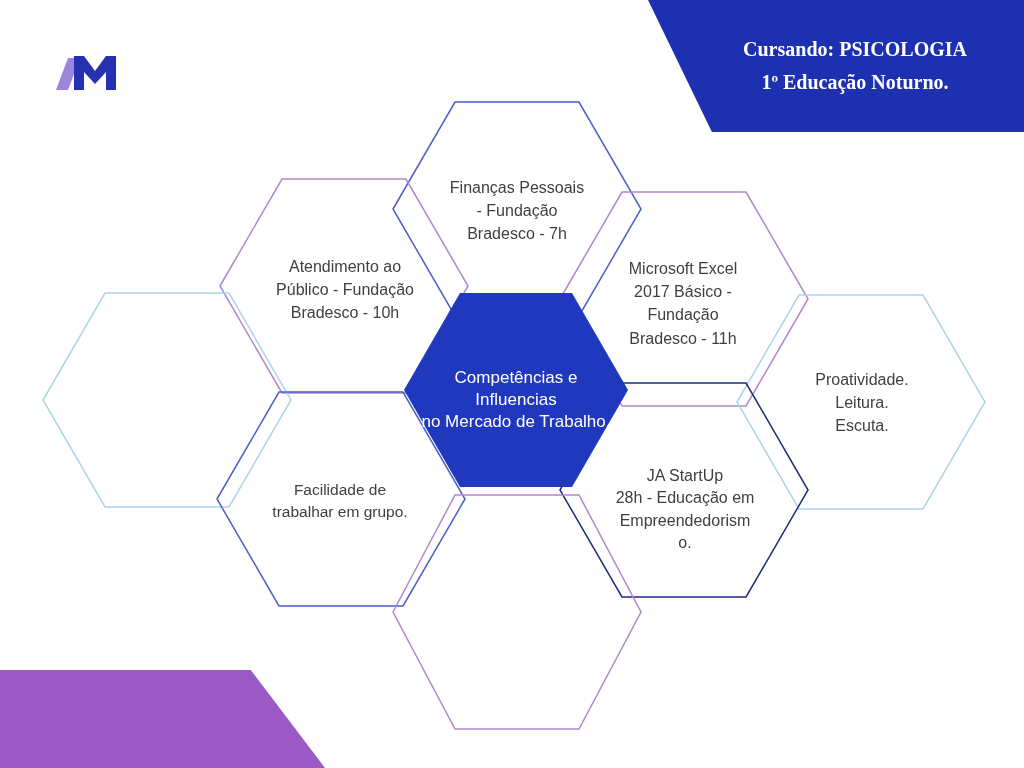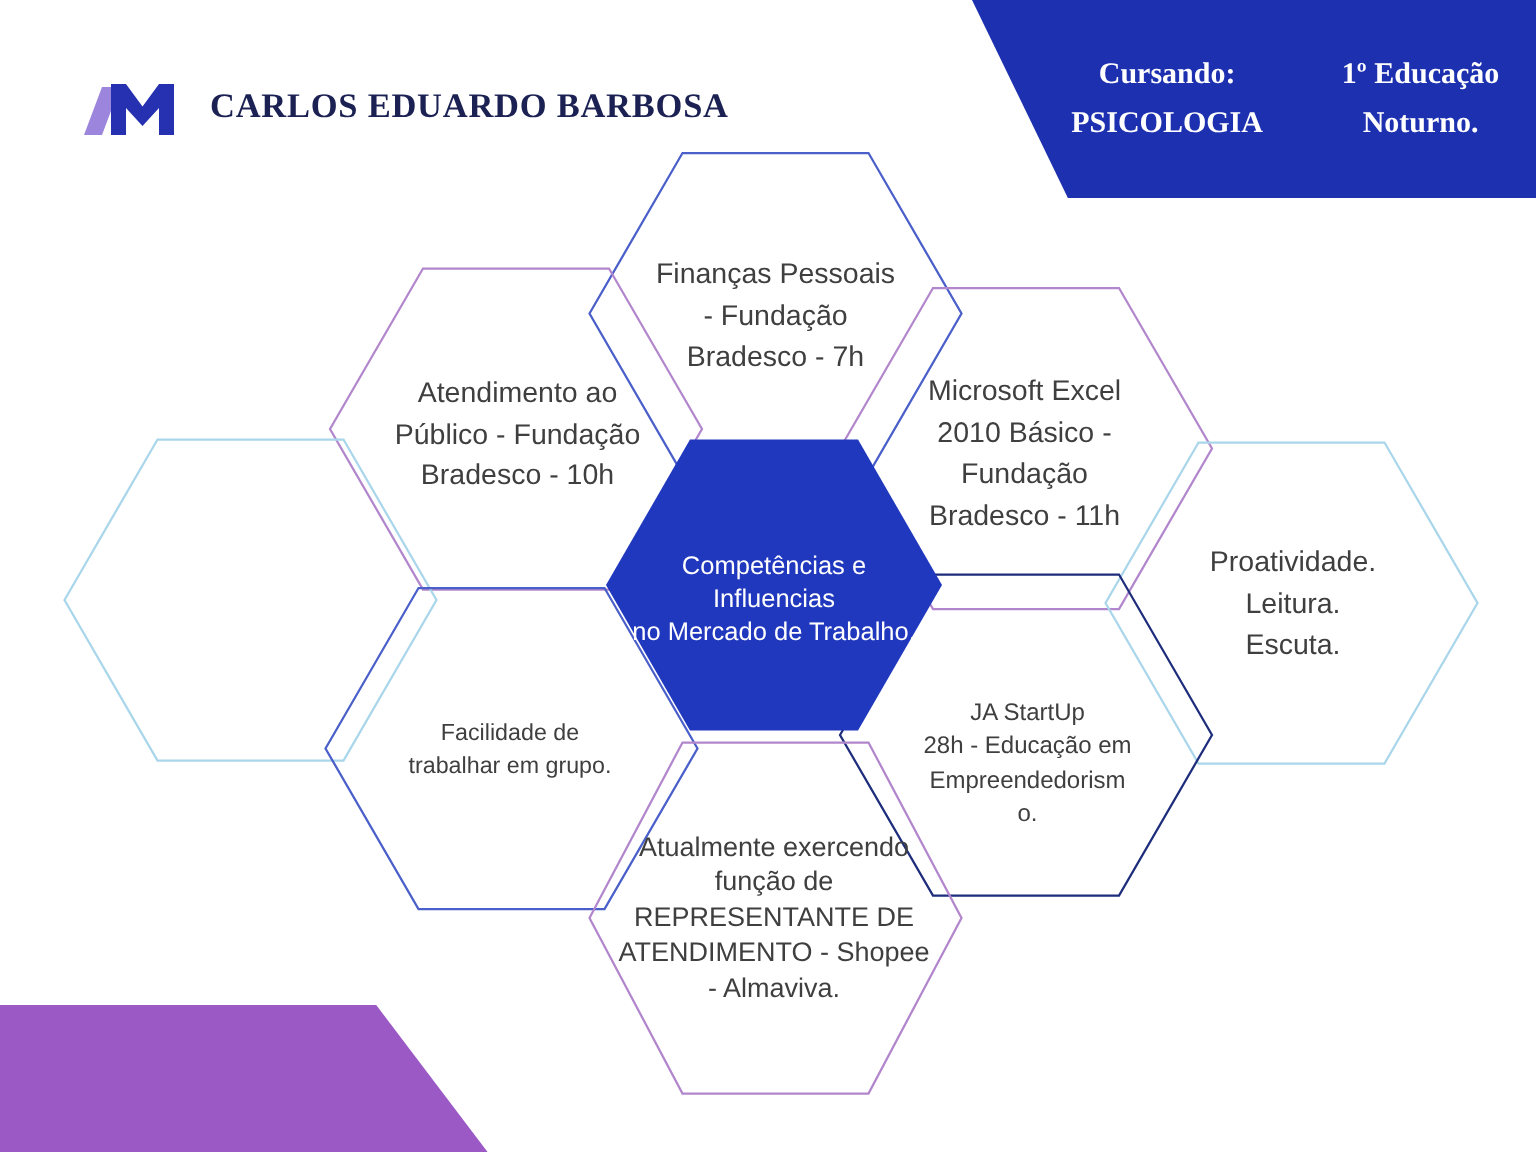--- a/index.html
+++ b/index.html
@@ -15,21 +15,21 @@
     position: absolute;
     left: 0; top: 0;
     width: 1024px; height: 768px;
   }
   .hex-label {
     position: absolute;
     transform: translate(-50%, -50%);
     text-align: center;
     white-space: pre-line;
     color: #3f3f3f;
-    font-size: 19px;
+    font-size: 16px;
     line-height: 1.45;
     z-index: 3;
   }
   .profile-name {
     position: absolute;
     left: 140px;
     top: 58px;
     font-family: "Liberation Serif", serif;
     font-weight: bold;
     font-size: 23px;
@@ -44,20 +44,21 @@
   }
   .banner {
     position: absolute;
     top: 0;
     right: 0;
     width: 376px;
     height: 132px;
     clip-path: polygon(0 0, 100% 0, 100% 100%, 17% 100%);
     z-index: 5;
     display: flex;
+    flex-direction: column;
     justify-content: center;
     align-items: center;
     padding-left: 38px;
     box-sizing: border-box;
   }
   .banner div {
     font-family: "Liberation Serif", serif;
     font-weight: bold;
     font-size: 20px;
     line-height: 1.65;
@@ -93,53 +94,47 @@
 
   <div class="hex-label" style="left:517px; top:211px; width:210px;">Finanças Pessoais
 - Fundação
 Bradesco - 7h</div>
 
   <div class="hex-label" style="left:345px; top:290px; width:220px;">Atendimento ao
 Público - Fundação
 Bradesco - 10h</div>
 
   <div class="hex-label" style="left:683px; top:303px; width:190px;">Microsoft Excel
-2010 Básico -
+2017 Básico -
 Fundação
 Bradesco - 11h</div>
 
 
   <div class="hex-label" style="left:340px; top:501px; width:210px; font-size:15.5px;">Facilidade de
 trabalhar em grupo.</div>
 
   <div class="hex-label" style="left:862px; top:403px; width:180px;">Proatividade.
 Leitura.
 Escuta.</div>
 
   <div class="hex-label" style="left:685px; top:486px; width:200px; font-size:16px; line-height:1.4;margin-top:24px;">JA StartUp
 28h - Educação em
 Empreendedorism
 o.</div>
 
-  <div class="hex-label" style="left:516px; top:612px; width:250px; font-size:18px; line-height:1.3;">Atualmente exercendo
-função de
-REPRESENTANTE DE
-ATENDIMENTO - Shopee
-- Almaviva.</div>
 
   <div class="hex-label" style="left: 516px; top: 388px; width: 220px; font-size: 17px; line-height: 1.3; color: rgb(255, 255, 255); margin-top: 12px;">Competências e
 Influencias
 no Mercado de Trabalho.</div>
 
   <svg class="logo" width="80" height="52" viewBox="0 0 80 52">
     <polygon points="6,46 18,14 30,14 18,46" fill="#9c85dd"></polygon>
     <polygon points="24,46 24,12 34,12 45,27 56,12 66,12 66,46 56,46 56,28 45,40 34,28 34,46" fill="#2531b1"></polygon>
   </svg>
 
-  <div class="profile-name" style="color: rgb(28, 33, 83);">CARLOS EDUARDO BARBOSA</div>
 
   <div class="banner" style="background-color: rgb(29, 49, 176);">
     <div>Cursando: PSICOLOGIA</div>
     <div>1º Educação Noturno.</div>
   </div>
 
   <div class="corner-accent" style="background-color: rgb(154, 89, 197);"></div>
 
 </div>
 

